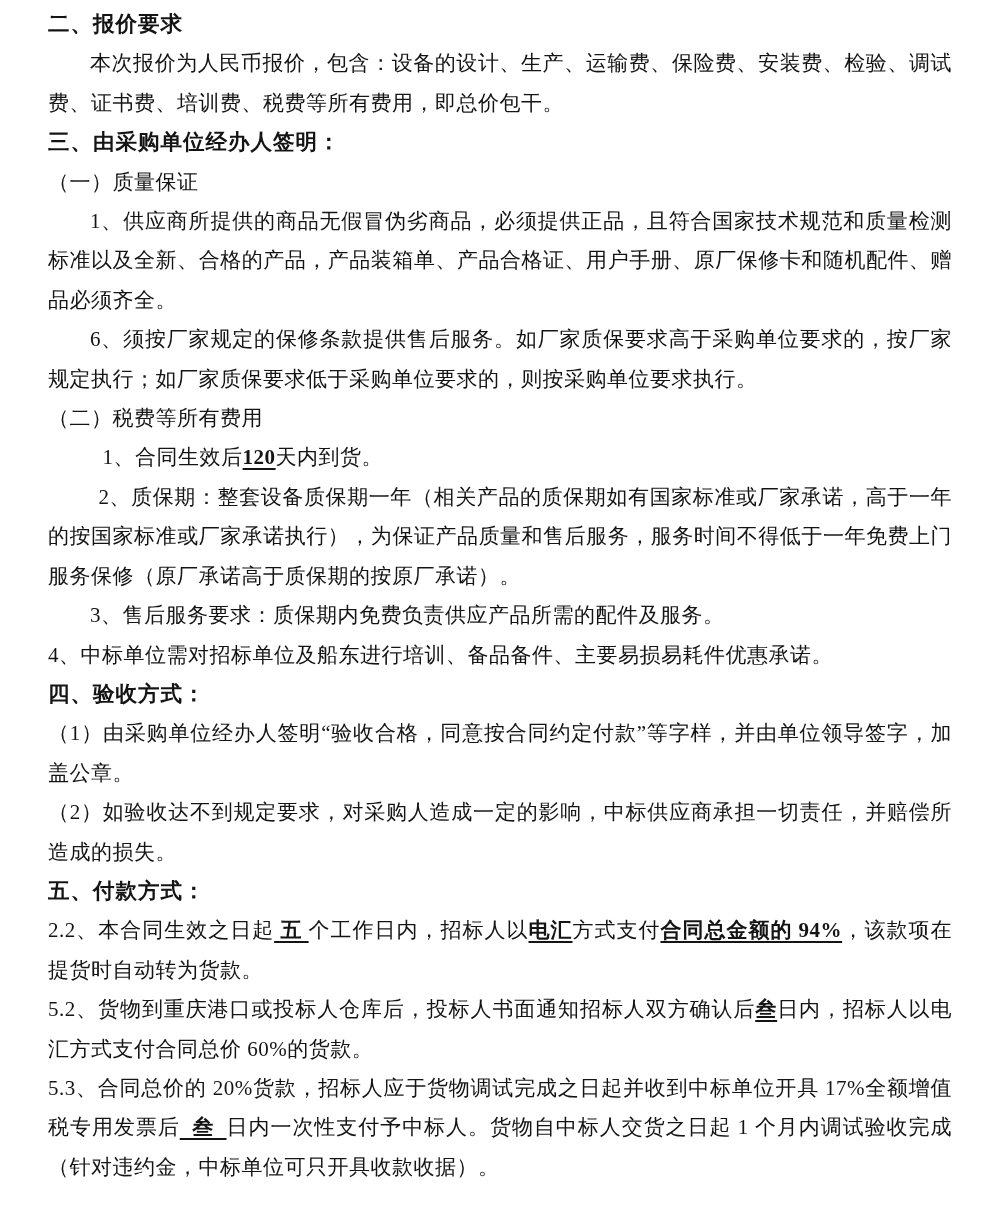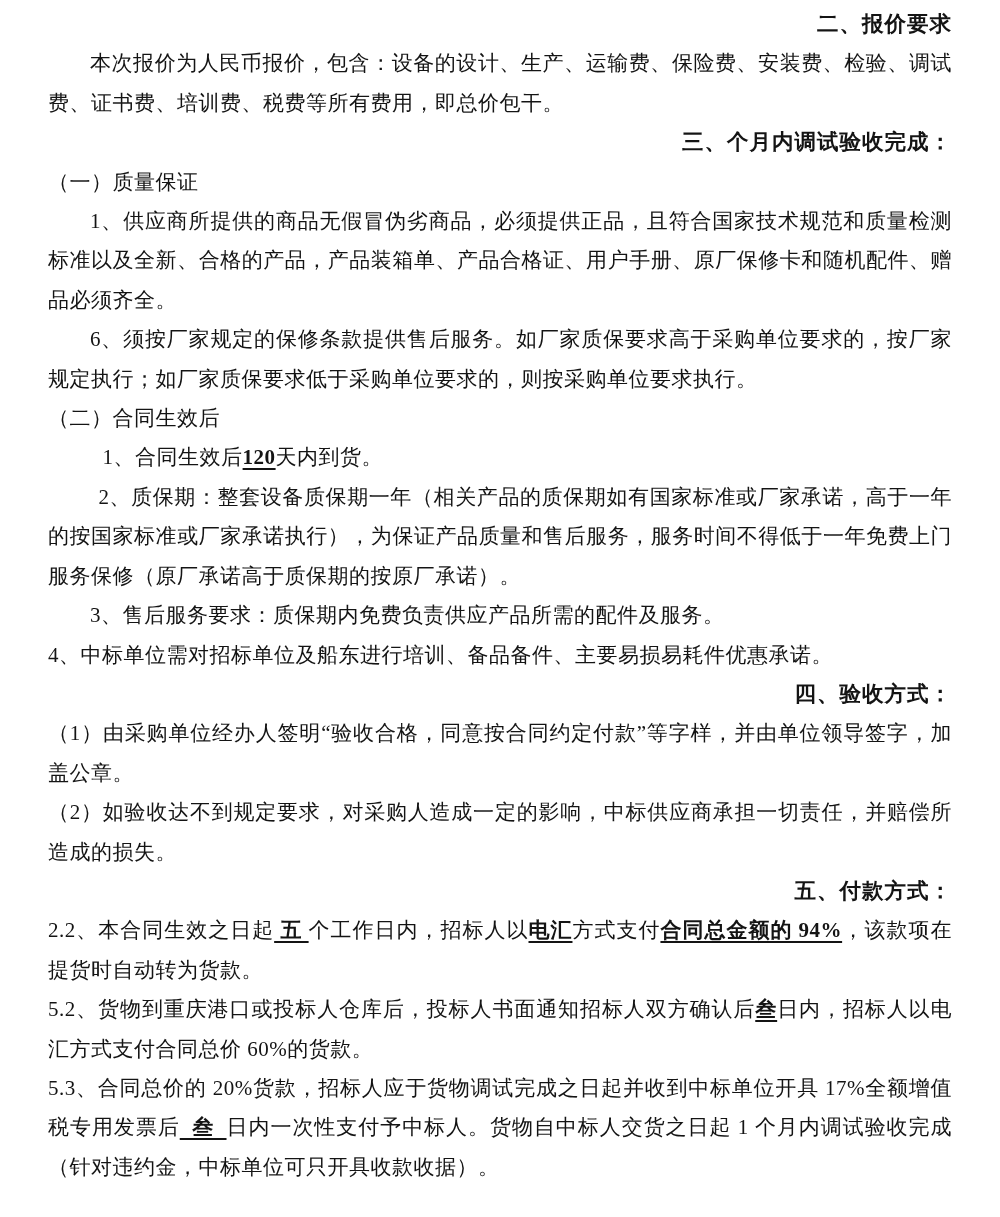--- a/index.html
+++ b/index.html
@@ -20,42 +20,42 @@
     line-height: 39.4px;
     text-align: justify;
     letter-spacing: 0.5px;
     color: #141414;
     word-break: break-all;
   }
   .para.heading {
     font-family: "Liberation Sans", "DejaVu Sans", sans-serif;
     font-weight: 700;
     font-size: 21.5px;
-    text-align: right;
+    text-align: left;
     letter-spacing: 1px;
   }
   .underline {
     text-decoration: underline;
     text-decoration-thickness: 1.5px;
     text-underline-offset: 4px;
     font-weight: bold;
   }
 </style>
 </head>
 <body>
 
 <div class="page">
   <div id="doc-body">
       <p class="para heading"><span>二、报价要求</span></p>
       <p class="para body" style="text-indent: 2em;"><span>本次报价为人民币报价，包含：设备的设计、生产、运输费、保险费、安装费、检验、调试费、证书费、培训费、税费等所有费用，即总价包干。</span></p>
-      <p class="para heading"><span>三、个月内调试验收完成：</span></p>
+      <p class="para heading"><span>三、由采购单位经办人签明：</span></p>
       <p class="para body"><span>（一）质量保证</span></p>
       <p class="para body" style="text-indent: 2em;"><span>1、供应商所提供的商品无假冒伪劣商品，必须提供正品，且符合国家技术规范和质量检测标准以及全新、合格的产品，产品装箱单、产品合格证、用户手册、原厂保修卡和随机配件、赠品必须齐全。</span></p>
       <p class="para body" style="text-indent: 2em;"><span>6、须按厂家规定的保修条款提供售后服务。如厂家质保要求高于采购单位要求的，按厂家规定执行；如厂家质保要求低于采购单位要求的，则按采购单位要求执行。</span></p>
-      <p class="para body"><span>（二）合同生效后</span></p>
+      <p class="para body"><span>（二）税费等所有费用</span></p>
       <p class="para body" style="text-indent: 2.6em;"><span>1、合同生效后</span><span class="underline">120</span><span>天内到货。</span></p>
       <p class="para body" style="text-indent: 2.4em;"><span>2、质保期：整套设备质保期一年（相关产品的质保期如有国家标准或厂家承诺，高于一年的按国家标准或厂家承诺执行），为保证产品质量和售后服务，服务时间不得低于一年免费上门服务保修（原厂承诺高于质保期的按原厂承诺）。</span></p>
       <p class="para body" style="text-indent: 2em;"><span>3、售后服务要求：质保期内免费负责供应产品所需的配件及服务。</span></p>
       <p class="para body"><span>4、中标单位需对招标单位及船东进行培训、备品备件、主要易损易耗件优惠承诺。</span></p>
       <p class="para heading"><span>四、验收方式：</span></p>
       <p class="para body"><span>（1）由采购单位经办人签明“验收合格，同意按合同约定付款”等字样，并由单位领导签字，加盖公章。</span></p>
       <p class="para body"><span>（2）如验收达不到规定要求，对采购人造成一定的影响，中标供应商承担一切责任，并赔偿所造成的损失。</span></p>
       <p class="para heading"><span>五、付款方式：</span></p>
       <p class="para body"><span>2.2、本合同生效之日起</span><span class="underline">&nbsp;五&nbsp;</span><span>个工作日内，招标人以</span><span class="underline">电汇</span><span>方式支付</span><span class="underline">合同总金额的 94%</span><span>，该款项在提货时自动转为货款。</span></p>
       <p class="para body"><span>5.2、货物到重庆港口或投标人仓库后，投标人书面通知招标人双方确认后</span><span class="underline">叁</span><span>日内，招标人以电汇方式支付合同总价 60%的货款。</span></p>

